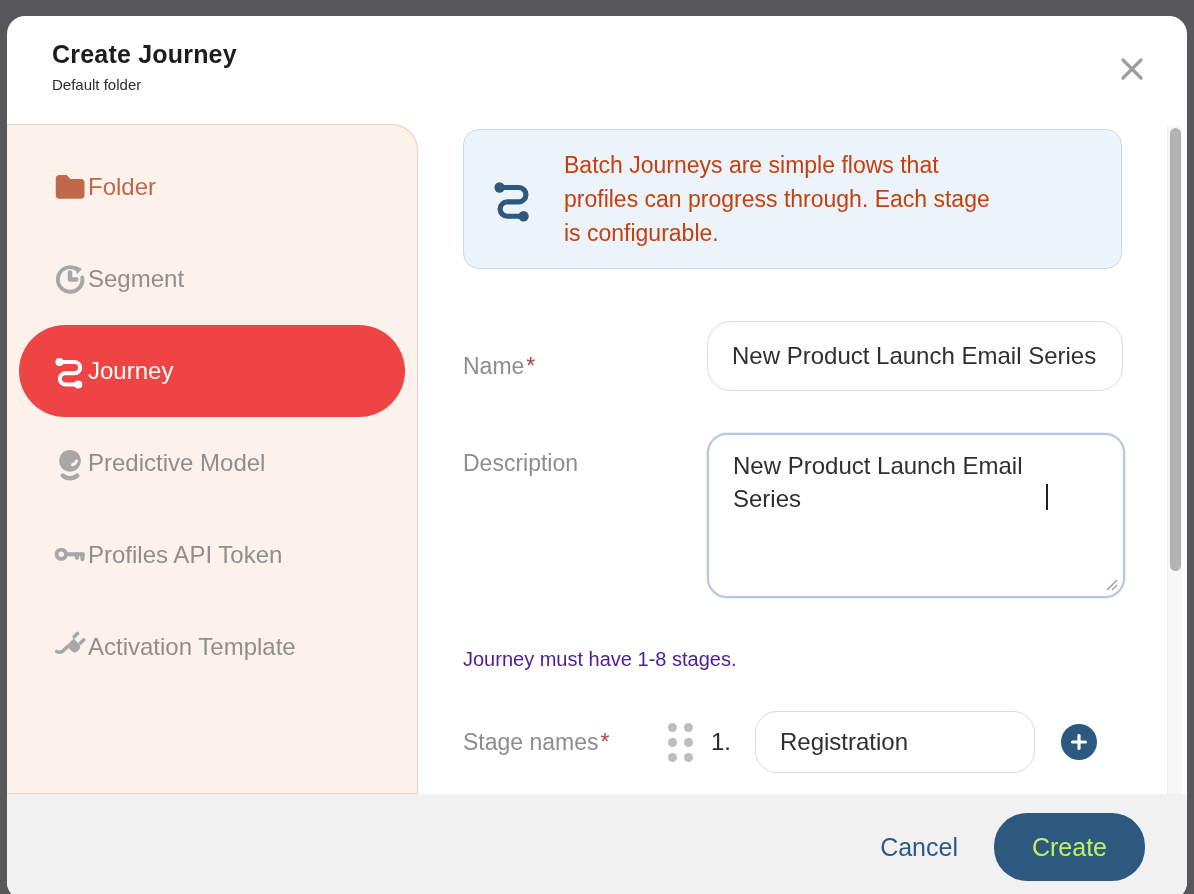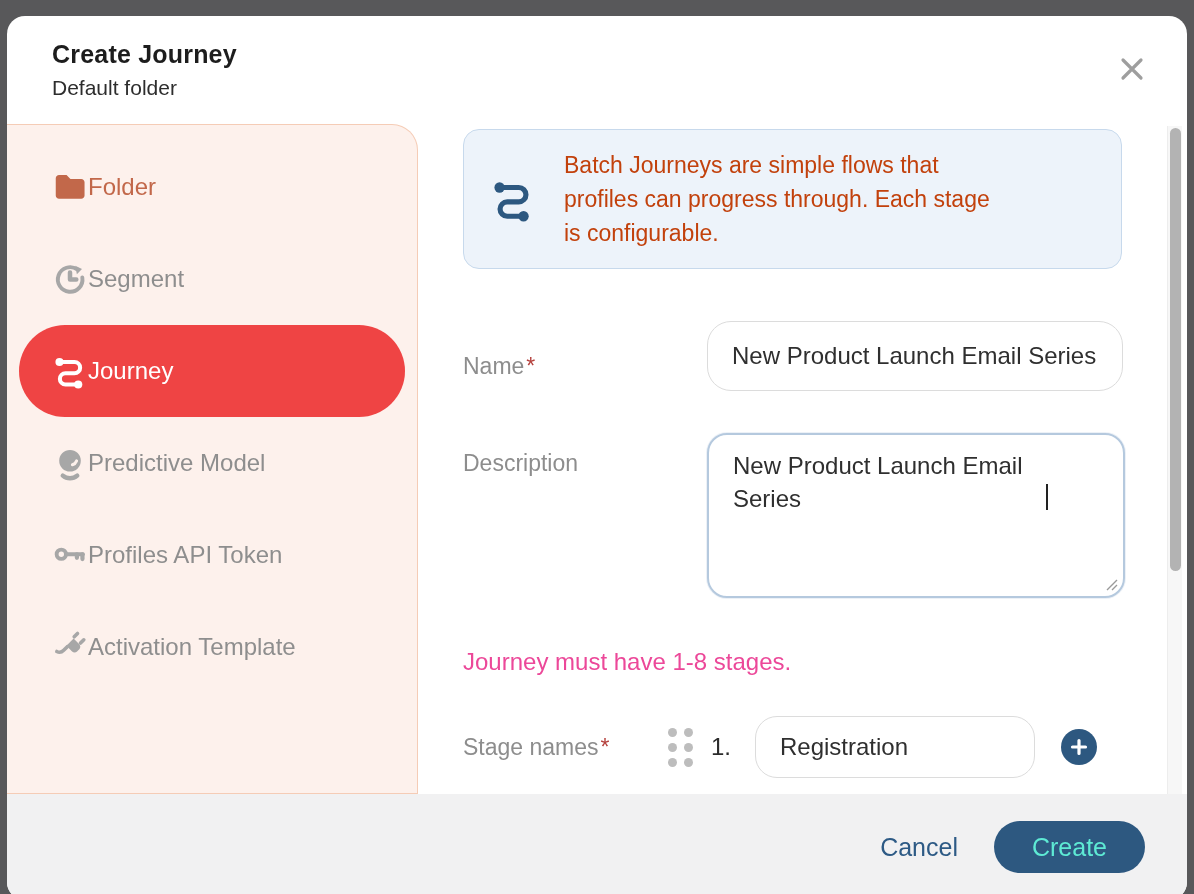--- a/index.html
+++ b/index.html
@@ -6,21 +6,21 @@
   html,body { width:1194px; height:894px; overflow:hidden; }
   body { background:#58585a; font-family:"Liberation Sans", sans-serif; }
 
   .modal { position:absolute; left:7px; top:16px; width:1180px; height:884px;
            background:#ffffff; border-radius:18px; overflow:hidden;
            display:flex; flex-direction:column; }
 
   
   .modal-header { flex:0 0 108px; position:relative; padding:24px 0 0 45px; }
   .modal-title { font-size:25px; font-weight:700; color:#1d1d1d; letter-spacing:.2px; }
-  .modal-subtitle { font-size:21px; color:#2d2d2d; margin-top:7px; }
+  .modal-subtitle { font-size:15px; color:#2d2d2d; margin-top:7px; }
   .close-btn { position:absolute; right:40px; top:38px; width:30px; height:30px; cursor:pointer; }
 
   
   .modal-body { flex:1 1 auto; display:flex; position:relative; min-height:0; }
 
   .sidebar { flex:0 0 411px; background:#fdf1ec; border:1px solid #f5ccb6;
              border-left:none; border-radius:0 26px 0 0; padding-top:16px; }
   .side-item { height:92px; display:flex; align-items:center; 
                padding-left:45px; font-size:24px; color:#8e8e8e; cursor:pointer; }
   .side-item .icn { width:36px; height:36px; flex:0 0 36px; }
@@ -48,21 +48,21 @@
 
   .row-desc { margin-top:42px; }
   .textarea { width:418px; height:165px; border:2px solid #b5c9de; border-radius:20px;
               padding:14px 24px; font-size:24px; line-height:33px; color:#2f2f2f;
               background:#fff; position:relative; box-shadow:0 0 0 1px rgba(181,201,222,.25); }
   .textarea .txt { display:inline-block; max-width:312px; }
   .caret { display:inline-block; width:2px; height:26px; background:#222;
            vertical-align:-3px; margin-left:1px; }
   .resize-glyph { position:absolute; right:5px; bottom:5px; }
 
-  .stages-note { margin-top:50px; font-size:24px; color:#ec4899; }
+  .stages-note { margin-top:50px; font-size:20px; color:#4c1d95; }
 
   .stage-row { margin-top:40px; display:flex; align-items:center; }
   .stage-label { flex:0 0 205px; font-size:23px; color:#8d8d8d; }
   .drag-handle { display:grid; grid-template-columns:repeat(2,9px); grid-auto-rows:9px;
                  gap:6px 7px; margin-right:18px; cursor:grab; }
   .drag-handle i { width:9px; height:9px; border-radius:50%; background:#bdbdbd; }
   .stage-num { font-size:24px; color:#2b2b2b; width:30px; margin-right:14px; }
   .stage-input { width:280px; height:62px; border:1px solid #dcdcdc; border-radius:22px;
                  font-size:24px; font-family:"Liberation Sans", sans-serif;
                  padding:0 24px; color:#2f2f2f; outline:none; }
@@ -73,22 +73,22 @@
   .scrollbar { position:absolute; right:5px; top:2px; bottom:0; width:15px;
                background:#f7f7f7; border-left:1px solid #ededed; }
   .scrollbar .thumb { position:absolute; top:2px; left:2px; width:11px; height:443px;
                       background:#b3b3b3; border-radius:6px; }
 
   
   .modal-footer { flex:0 0 106px; background:#f1f1f2; display:flex; align-items:center;
                   justify-content:flex-end; gap:36px; padding-right:42px; }
   .cancel-link { color:#2d5a85; font-size:25px; cursor:pointer; background:none; border:none;
                  font-family:"Liberation Sans", sans-serif; }
-  .create-btn { background:#2d5880; color:#5eead4; font-size:25px; border:none;
-                border-radius:33px; height:52px; padding:0 38px; cursor:pointer;
+  .create-btn { background:#2d5880; color:#bef264; font-size:25px; border:none;
+                border-radius:33px; height:68px; padding:0 38px; cursor:pointer;
                 font-family:"Liberation Sans", sans-serif; }
 </style>
 </head>
 <body>
 
 <div class="modal">
 
   <div class="modal-header">
     <div class="modal-title">Create Journey</div>
     <div class="modal-subtitle">Default folder</div>

